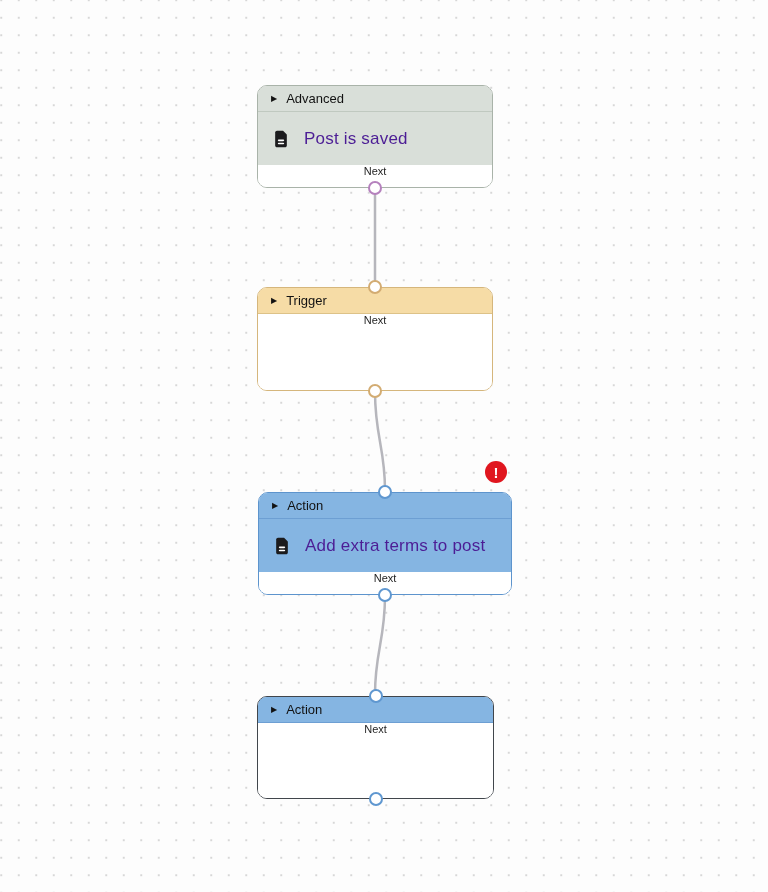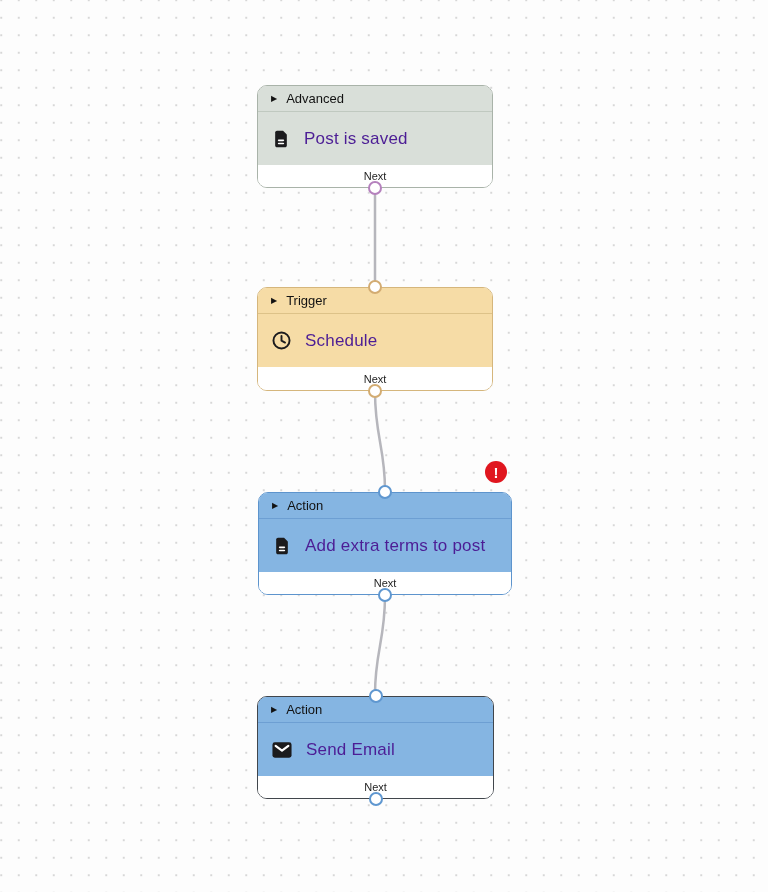--- a/index.html
+++ b/index.html
@@ -45,21 +45,21 @@
     padding:0 13px;
     font-size:17px;font-weight:500;color:#4c1d95;
     letter-spacing:.2px;
   }
   .node-foot{
     flex:1 1 auto;
     background:#ffffff;
     border-radius:0 0 8.5px 8.5px;
     text-align:center;
     font-size:11px;font-weight:500;color:#1f1f1f;
-    display:flex;align-items:center;justify-content:center;
+    display:flex;justify-content:center;
   }
   
   .cat-trigger{border-color:#a9b3a9;}
   .cat-trigger .node-head,.cat-trigger .node-body{background:#d9dfd9;}
   .cat-trigger .node-head{border-bottom-color:#c0c9c0;}
   .cat-advanced{border-color:#d5b67c;}
   .cat-advanced .node-head,.cat-advanced .node-body{background:#f6dca6;}
   .cat-advanced .node-head{border-bottom-color:#ddc288;}
   .cat-action{border-color:#5d94cd;}
   .cat-action .node-head,.cat-action .node-body{background:#85b5e2;}
@@ -120,27 +120,20 @@
       <span>Next</span>
     </div>
     <span class="port port-out ring-trigger"></span>
   </div>
 
   <div class="node cat-advanced pos-advanced">
     <div class="node-head">
       <span class="collapse-arrow">▶</span>
       <span>Trigger</span>
     </div>
-    <div class="node-body">
-      <svg class="nicon" width="21" height="21" viewBox="0 0 24 24">
-        <circle cx="12" cy="12" r="9.2" fill="none" stroke="#1b1b1d" stroke-width="2.2"></circle>
-        <path d="M12 6.8 V12.2 L16 14.4" fill="none" stroke="#1b1b1d" stroke-width="2.2" stroke-linecap="round" stroke-linejoin="round"></path>
-      </svg>
-      <span>Schedule</span>
-    </div>
     <div class="node-foot">
       <span>Next</span>
     </div>
     <span class="port port-in ring-advanced"></span>
     <span class="port port-out ring-advanced"></span>
   </div>
 
   <div class="node cat-action pos-action1">
     <div class="node-head">
       <span class="collapse-arrow">▶</span>
@@ -163,27 +156,20 @@
 
   <div class="error-badge">
     <span>!</span>
   </div>
 
   <div class="node cat-action selected pos-action2">
     <div class="node-head">
       <span class="collapse-arrow">▶</span>
       <span>Action</span>
     </div>
-    <div class="node-body">
-      <svg class="nicon" width="22" height="20" viewBox="0 0 24 22">
-        <rect x="1.5" y="2.5" width="21" height="17" rx="2.6" fill="#1b1b1d"></rect>
-        <path d="M5 6.5 L12 11.8 L19 6.5" fill="none" stroke="#fff" stroke-width="2.4" stroke-linecap="round" stroke-linejoin="round"></path>
-      </svg>
-      <span>Send Email</span>
-    </div>
     <div class="node-foot">
       <span>Next</span>
     </div>
     <span class="port port-in ring-action"></span>
     <span class="port port-out ring-action"></span>
   </div>
 
 </div>
 
 </body></html>

